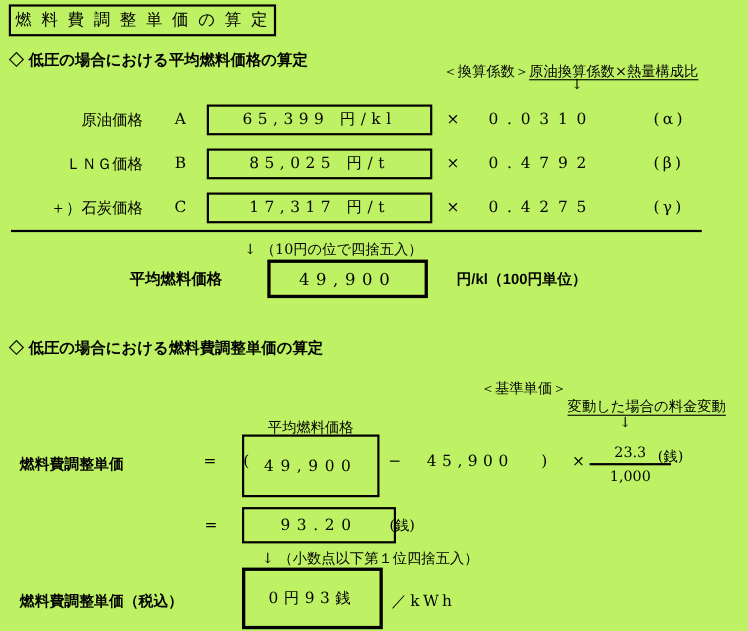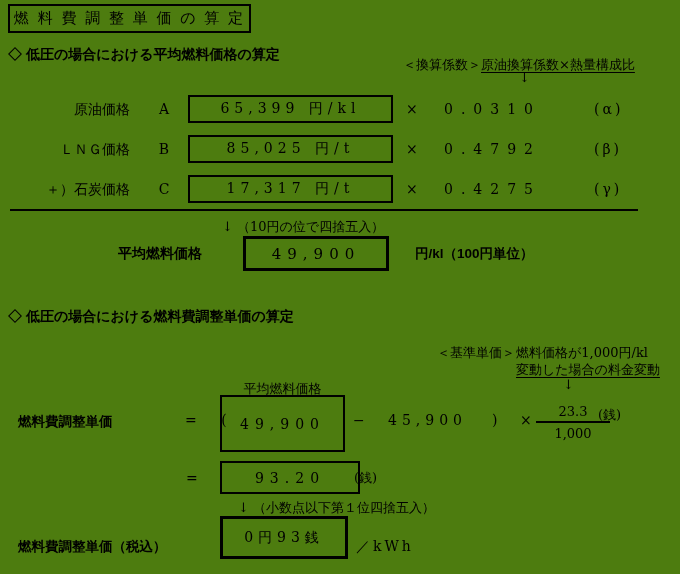--- a/index.html
+++ b/index.html
@@ -1,18 +1,18 @@
 <!DOCTYPE html>
 <html><head>
 <meta charset="utf-8">
 <style>
   * { margin:0; padding:0; box-sizing:border-box; }
   body { background:#fff; }
   .page {
-    position:relative; width:680px; height:574px; background:#4d7c0f;
+    position:relative; width:680px; height:574px; background:#bef264;
     color:#000; font-family:"DejaVu Serif", serif; overflow:hidden;
   }
   .abs { position:absolute; white-space:nowrap; }
   .gothic { font-family:"Liberation Sans", sans-serif; font-weight:bold; }
   .serif { font-family:"DejaVu Serif", serif; }
   .title-box {
     left:8px; top:4px; width:243px; height:29px; border:2px solid #000;
     display:flex; align-items:center; justify-content:center;
     font-size:15px; letter-spacing:2px;
   }
@@ -85,21 +85,20 @@
 
   <div class="abs note" style="left:222px; top:218px;">↓ （10円の位で四捨五入）</div>
 
   <div class="abs gothic" style="left:118px; top:245px; font-size:14px;">平均燃料価格</div>
   <div class="abs thick-box val" style="left:243px; top:236px; width:146px; height:35px;">49,900</div>
   <div class="abs gothic" style="left:415px; top:245px; font-size:13.5px;">円/kl（100円単位）</div>
 
   <div class="abs gothic heading" style="left:8px; top:308px;">◇ 低圧の場合における燃料費調整単価の算定</div>
 
   <div class="abs note" style="left:437px; top:344px;">＜基準単価＞</div>
-  <div class="abs note" style="left:516px; top:344px;">燃料価格が1,000円/kl</div>
   <div class="abs note u" style="left:516px; top:361px;">変動した場合の料金変動</div>
   <div class="abs arrow" style="left:563px; top:377px;">↓</div>
 
   <div class="abs gothic" style="left:18px; top:413px; font-size:13.5px;text-align:center;">燃料費調整単価</div>
   <div class="abs sym" style="left:185px; top:412px; letter-spacing:10px;">= (</div>
   <div class="abs serif" style="left:220px; top:380px; width:125px; text-align:center; font-size:13px;">平均燃料価格</div>
   <div class="abs thin-box val" style="left:220px; top:395px; width:125px; height:57px; font-size:14px;">49,900</div>
   <div class="abs sym" style="left:353px; top:412px;">−</div>
   <div class="abs sym" style="left:388px; top:412px; letter-spacing:5px;">45,900</div>
   <div class="abs sym" style="left:492px; top:412px; letter-spacing:9px;">) ×</div>
@@ -110,16 +109,16 @@
   </div>
   <div class="abs note" style="left:598px; top:406px;">(銭)</div>
 
   <div class="abs sym" style="left:186px; top:470px;">=</div>
   <div class="abs thin-box" style="left:220px; top:461px; width:140px; height:33px; font-size:14px; letter-spacing:6px;">93.20</div>
   <div class="abs note" style="left:354px; top:469px;">(銭)</div>
 
   <div class="abs note" style="left:238px; top:499px;">↓ （小数点以下第１位四捨五入）</div>
 
   <div class="abs gothic" style="left:18px; top:538px; font-size:13.5px;">燃料費調整単価（税込）</div>
-  <div class="abs thick-box" style="left:220px; top:516px; width:128px; height:43px; font-size:14px; letter-spacing:5px;">0円93銭</div>
+  <div class="abs thick-box" style="left:220px; top:516px; width:128px; height:56px; font-size:14px; letter-spacing:5px;">0円93銭</div>
   <div class="abs sym" style="left:356px; top:538px;">／kWh</div>
 
 </div>
 
 </body></html>

